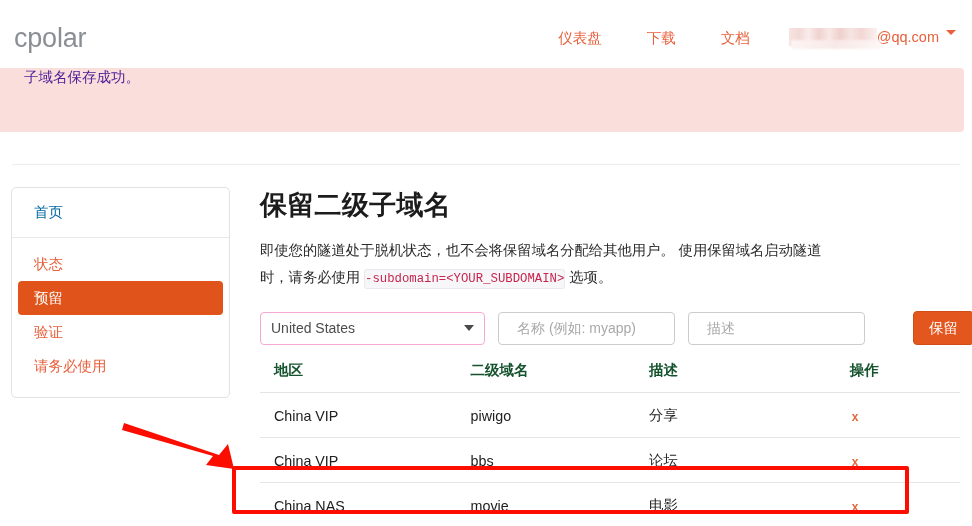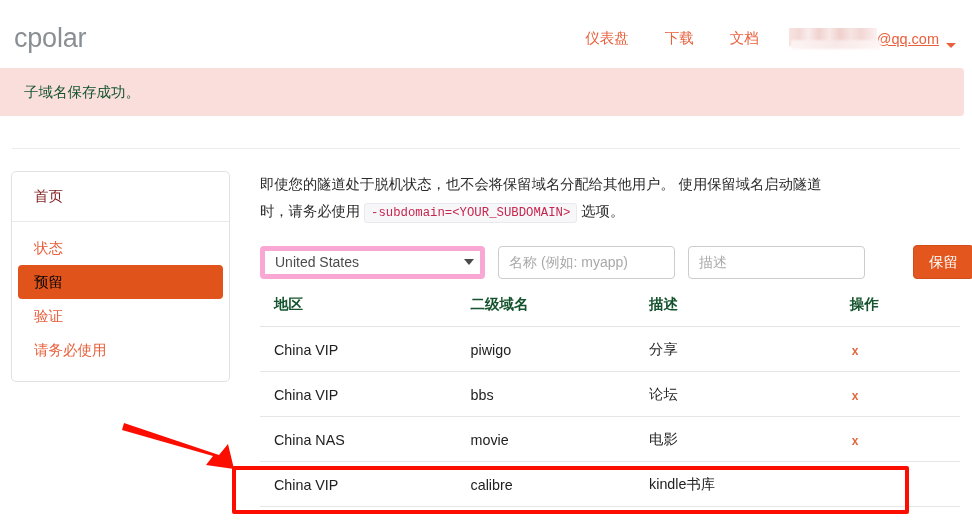--- a/index.html
+++ b/index.html
@@ -24,38 +24,37 @@
     font-size: 27px;
     color: #8a8f94;
     letter-spacing: -0.2px;
     font-weight: 400;
     user-select: none;
   }
   .topnav {
     margin-left: auto;
     display: flex;
     align-items: center;
-    gap: 0px;
+    gap: 9px;
   }
   .topnav a {
     color: #e8603c;
     font-size: 14.5px;
     text-decoration: none;
     padding: 0 18px;
     white-space: nowrap;
   }
   .user-menu {
     display: flex;
-    align-items: flex-end;
+    align-items: flex-start;
     padding-left: 12px;
     padding-right: 4px;
     color: #e8603c;
     font-size: 14.5px;
     white-space: nowrap;
-    text-decoration: underline;
   }
   .redacted {
     display: inline-block;
     width: 88px;
     height: 18px;
     vertical-align: middle;
     border-radius: 1px;
     background:
       linear-gradient(90deg,
         #f7e3e0 0%, #f3d9d6 12%, #f9eceb 22%,
@@ -78,27 +77,27 @@
     border-left: 5px solid transparent;
     border-right: 5px solid transparent;
     border-top: 5.5px solid #e8603c;
     position: relative;
     top: 1px;
   }
 
   
   .alert {
     margin: 0 8px 0 0;
-    height: 48px;
+    height: 64px;
     background: #f9dedc;
     border-radius: 0 4px 4px 0;
     display: flex;
-    align-items: center;
+    align-items: flex-start;
     padding-left: 24px;
-    color: #14532d;
+    color: #4c1d95;
     font-size: 14.5px;
   }
 
   .divider {
     height: 1px;
     background: #ececec;
     margin: 32px 12px 0 12px;
   }
 
   
@@ -115,37 +114,37 @@
     border: 1px solid #e2e2e2;
     border-radius: 5px;
     background: #fff;
     overflow: hidden;
   }
   .sidebar-head {
     padding: 15px 0 15px 22px;
     border-bottom: 1px solid #e9e9e9;
   }
   .sidebar-head a {
-    color: #7f1d1d;
+    color: #0369a1;
     font-size: 14.5px;
     text-decoration: none;
   }
   .sidebar-list { padding: 9px 0 14px 0; }
   .s-item {
     display: block;
     padding: 8px 0 8px 22px;
     margin: 0 0 0 0;
     color: #e8603c;
     font-size: 14.5px;
     text-decoration: none;
     line-height: 18px;
   }
   .s-item.active {
     background: #e0541c;
-    color: #000000;
+    color: #ffffff;
     border-radius: 4px;
     margin: 0 6px 0 6px;
     padding-left: 16px;
     font-weight: 400;
   }
 
   
   .main {
     flex: 1;
     padding-left: 30px;
@@ -165,35 +164,35 @@
     margin: 0 0 16px 0;
     max-width: 565px;
   }
   code.snippet {
     font-family: "Liberation Mono", "DejaVu Sans Mono", monospace;
     font-size: 12.3px;
     color: #c7254e;
     background: #f7f7f9;
     border: 1px solid #e8e8ee;
     border-radius: 3px;
-    padding: 2px 6px;
+    padding: 2px 0;
     white-space: nowrap;
   }
 
   
   .form-row {
     display: flex;
     align-items: center;
     margin: 18px 0 10px 0;
   }
   .sel-wrap { position: relative; }
   select.region {
     width: 225px;
     height: 33px;
-    border: 5px solid #f9a8d4;
+    border: 1px solid #f9a8d4;
     border-radius: 4px;
     padding: 0 28px 0 10px;
     font-family: "Liberation Sans", sans-serif;
     font-size: 14px;
     color: #4c4c4c;
     background: #fff;
     appearance: none;
     -webkit-appearance: none;
     outline: none;
   }
@@ -203,21 +202,21 @@
     width: 0; height: 0;
     border-left: 5px solid transparent;
     border-right: 5px solid transparent;
     border-top: 6px solid #4a4a4a;
     pointer-events: none;
   }
   input.txt {
     height: 33px;
     border: 1px solid #ccc;
     border-radius: 4px;
-    padding: 0 10px;
+    padding: 0 18px;
     font-family: "Liberation Sans", sans-serif;
     font-size: 14px;
     color: #701a75;
     outline: none;
     background:#fff;
   }
   input.txt::placeholder { color: #a9a9a9; }
   #name-field  { width: 177px; margin-left: 13px; }
   #desc-field  { width: 177px; margin-left: 13px; }
   .btn-reserve {
@@ -316,20 +315,21 @@
     </div>
     <div class="sidebar-list">
       <a href="#" class="s-item">状态</a>
       <a href="#" class="s-item active">预留</a>
       <a href="#" class="s-item">验证</a>
       <a href="#" class="s-item">请务必使用</a>
     </div>
   </aside>
 
   <section class="main">
+    <h1 class="page-title">保留二级子域名</h1>
 
     <p class="desc">
       <span>即使您的隧道处于脱机状态，也不会将保留域名分配给其他用户。 使用保留域名启动隧道时，请务必使用</span>
       <code class="snippet">-subdomain=&lt;YOUR_SUBDOMAIN&gt;</code>
       <span>选项。</span>
     </p>
 
     <div class="form-row">
       <span class="sel-wrap">
         <select class="region" id="region-select">

